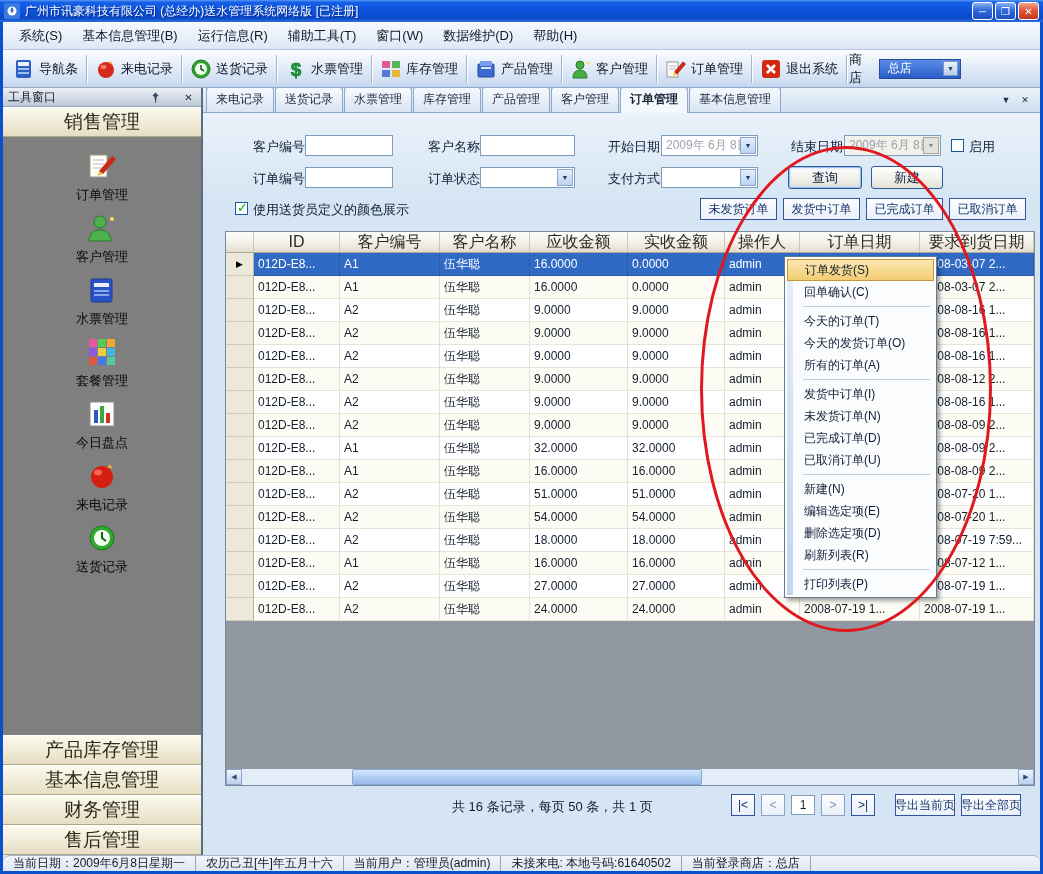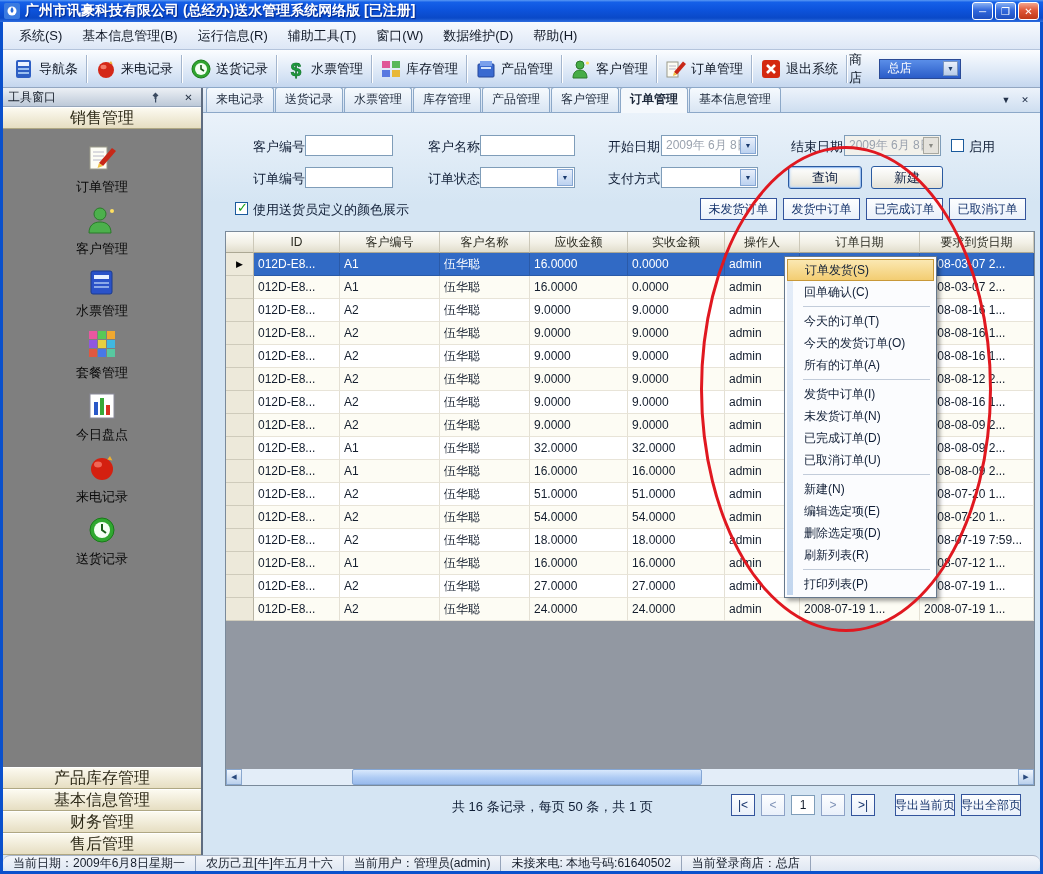--- a/index.html
+++ b/index.html
@@ -3,21 +3,21 @@
 <meta charset="utf-8">
 <style>
   * { margin:0; padding:0; box-sizing:border-box; }
   html,body { background:#5A5A5A; }
   body { font-family:"Liberation Sans","DejaVu Sans",sans-serif; font-size:12px; color:#16202E; }
   .window { position:relative; width:1043px; height:874px; overflow:hidden; background:#D6E6F4; }
 
   
   .titlebar { height:22px; background:linear-gradient(180deg,#5A9AF4 0%,#1560E8 10%,#0D53DC 45%,#0A49C8 82%,#2E6EE0 100%); display:flex; align-items:center; padding:0 4px; }
   .title-icon { width:16px; height:16px; margin-right:5px; flex:none; }
-  .title-text { color:#fff; font-weight:bold; font-size:14px; text-shadow:1px 1px 1px #00288E; flex:1; white-space:nowrap; overflow:hidden; }
+  .title-text { color:#fff; font-weight:normal; font-size:12px; text-shadow:1px 1px 1px #00288E; flex:1; white-space:nowrap; overflow:hidden; }
   .title-buttons { display:flex; gap:2px; }
   .tbtn { width:21px; height:18px; border-radius:3px; color:#fff; font-size:10px; display:flex; align-items:center; justify-content:center; border:1px solid #FFFFFF; cursor:default; }
   .tbtn.blue { background:linear-gradient(180deg,#8AB2F4,#3268DC 45%,#1E4FC0); }
   .tbtn.red  { background:linear-gradient(180deg,#F4A68E,#E05838 45%,#C03818); }
 
   
   .frame { height:852px; border-left:3px solid #0A50CC; border-right:3px solid #0A50CC; border-bottom:3px solid #0A50CC; display:flex; flex-direction:column; background:#D6E6F4; }
 
   
   .menubar { height:28px; flex:none; background:linear-gradient(180deg,#F7FAFE,#DDE7F6); border-bottom:1px solid #B4C4DC; display:flex; align-items:center; padding:0 6px; }
@@ -34,21 +34,21 @@
   .store-arrow { width:15px; height:15px; background:linear-gradient(180deg,#EAF1FC,#B8CCE8); border:1px solid #7A96C0; color:#20406E; font-size:7px; display:flex; align-items:center; justify-content:center; }
 
   
   .main { flex:1; display:flex; min-height:0; }
 
   
   .sidebar { width:200px; flex:none; background:#7F7F7F; border-right:2px solid #5E6C80; display:flex; flex-direction:column; }
   .sidebar-header { height:19px; flex:none; background:linear-gradient(180deg,#ECF0F5,#BDC9D8); border-bottom:1px solid #97A7BB; display:flex; align-items:center; padding:0 5px; gap:18px; }
   .sidebar-header-title { flex:1; font-size:12px; color:#18202C; }
   .sb-hbtn { width:15px; height:14px; display:flex; align-items:center; justify-content:center; font-size:10px; color:#2A3648; }
-  .section-bar { height:22px; flex:none; background:linear-gradient(180deg,#FCFAF0,#E6DEC2); border-top:1px solid #FFFFFF; border-bottom:1px solid #AFA783; display:flex; align-items:center; justify-content:center; font-size:16px; color:#2E2A18; }
+  .section-bar { height:30px; flex:none; background:linear-gradient(180deg,#FCFAF0,#E6DEC2); border-top:1px solid #FFFFFF; border-bottom:1px solid #AFA783; display:flex; align-items:center; justify-content:center; font-size:19px; color:#2E2A18; }
   .sidebar-items { flex:1; padding-top:12px; display:flex; flex-direction:column; align-items:center; overflow:hidden; }
   .sidebar-item { width:100%; height:62px; flex:none; display:flex; flex-direction:column; align-items:center; justify-content:flex-start; gap:3px; cursor:default; }
   .sidebar-item .s-label { font-size:13px; color:#0A0A0A; }
   .sidebar-bottom { flex:none; }
 
   
   .content { flex:1; display:flex; flex-direction:column; min-width:0; }
   .tabbar { height:25px; flex:none; background:linear-gradient(180deg,#EDF3FB,#CEDEF0); border-bottom:1px solid #8CA8C8; display:flex; align-items:flex-end; padding:2px 4px 0 3px; }
   .tabs { display:flex; align-items:flex-end; }
   .tab { padding:3px 9px 4px; margin-right:1px; border:1px solid #8CA8C8; border-bottom:none; border-radius:3px 3px 0 0; background:linear-gradient(180deg,#F6FAFE,#D9E5F3); font-size:12px; color:#1A2638; white-space:nowrap; }
@@ -69,21 +69,21 @@
   .checkbox { position:absolute; width:13px; height:13px; background:#fff; border:1px solid #1A5A9C; }
   .checkbox.checked::after { content:"✓"; position:absolute; left:1px; top:-3px; font-size:13px; font-weight:bold; color:#18A018; }
   .xp-btn { position:absolute; height:23px; border:1px solid #2A5AA0; border-radius:3px; background:linear-gradient(180deg,#FFFFFF,#F1F0EA 55%,#E2E0D6); font-size:13px; color:#102040; display:flex; align-items:center; justify-content:center; }
   .xp-btn.primary { box-shadow:inset 0 0 0 1px #9CC0F0, inset 0 0 3px 1px #BCD8F8; }
   .flat-btn { border:1px solid #33549C; background:linear-gradient(180deg,#FDFEFF,#E9F0FA); color:#15336B; font-size:12px; display:flex; align-items:center; justify-content:center; white-space:nowrap; }
   .status-btn { position:absolute; width:77px; height:22px; }
 
   
   .grid-box { position:absolute; left:22px; top:118px; width:810px; height:555px; border:1px solid #7A8A9A; background:#9298A2; display:flex; flex-direction:column; overflow:hidden; }
   .grid-header { height:21px; flex:none; display:flex; }
-  .gh { background:linear-gradient(180deg,#FDFDFB 0%,#F2F0E6 55%,#E1DDCC 100%); border-right:1px solid #CCC8B8; border-bottom:1px solid #ACA894; font-size:12px; color:#2A2A20; display:flex; align-items:center; justify-content:center; overflow:hidden; white-space:nowrap; flex:none; }
+  .gh { background:linear-gradient(180deg,#FDFDFB 0%,#F2F0E6 55%,#E1DDCC 100%); border-right:1px solid #CCC8B8; border-bottom:1px solid #ACA894; font-size:16px; color:#2A2A20; display:flex; align-items:center; justify-content:center; overflow:hidden; white-space:nowrap; flex:none; }
   .grid-rows { flex:none; }
   .grid-row { height:23px; display:flex; background:#FFFFFF; }
   .grid-row:nth-child(even) { background:#FDFCF4; }
   .gc { border-right:1px solid #E4E0D4; border-bottom:1px solid #E8E4D8; font-size:12px; padding:0 4px; display:flex; align-items:center; white-space:nowrap; overflow:hidden; flex:none; color:#141E2E; }
   .gc.c-sel { background:#EDE9DA; border-right:1px solid #B8B4A4; border-bottom:1px solid #CFCBBB; justify-content:center; padding:0; font-size:9px; color:#000; }
   .grid-row.selected .gc { background:#316AC5; color:#FFFFFF; border-color:#2A5AA8; }
   .grid-row.selected .gc.c-sel { background:#EDE9DA; color:#000; border-right:1px solid #B8B4A4; border-bottom:1px solid #CFCBBB; }
   .c-sel{width:28px} .c-id{width:86px} .c-cno{width:100px} .c-cname{width:90px}
   .c-recv{width:98px} .c-paid{width:97px} .c-op{width:75px} .c-odate{width:120px} .c-rdate{width:114px}
   .grid-filler { flex:1; background:#9298A2; }

